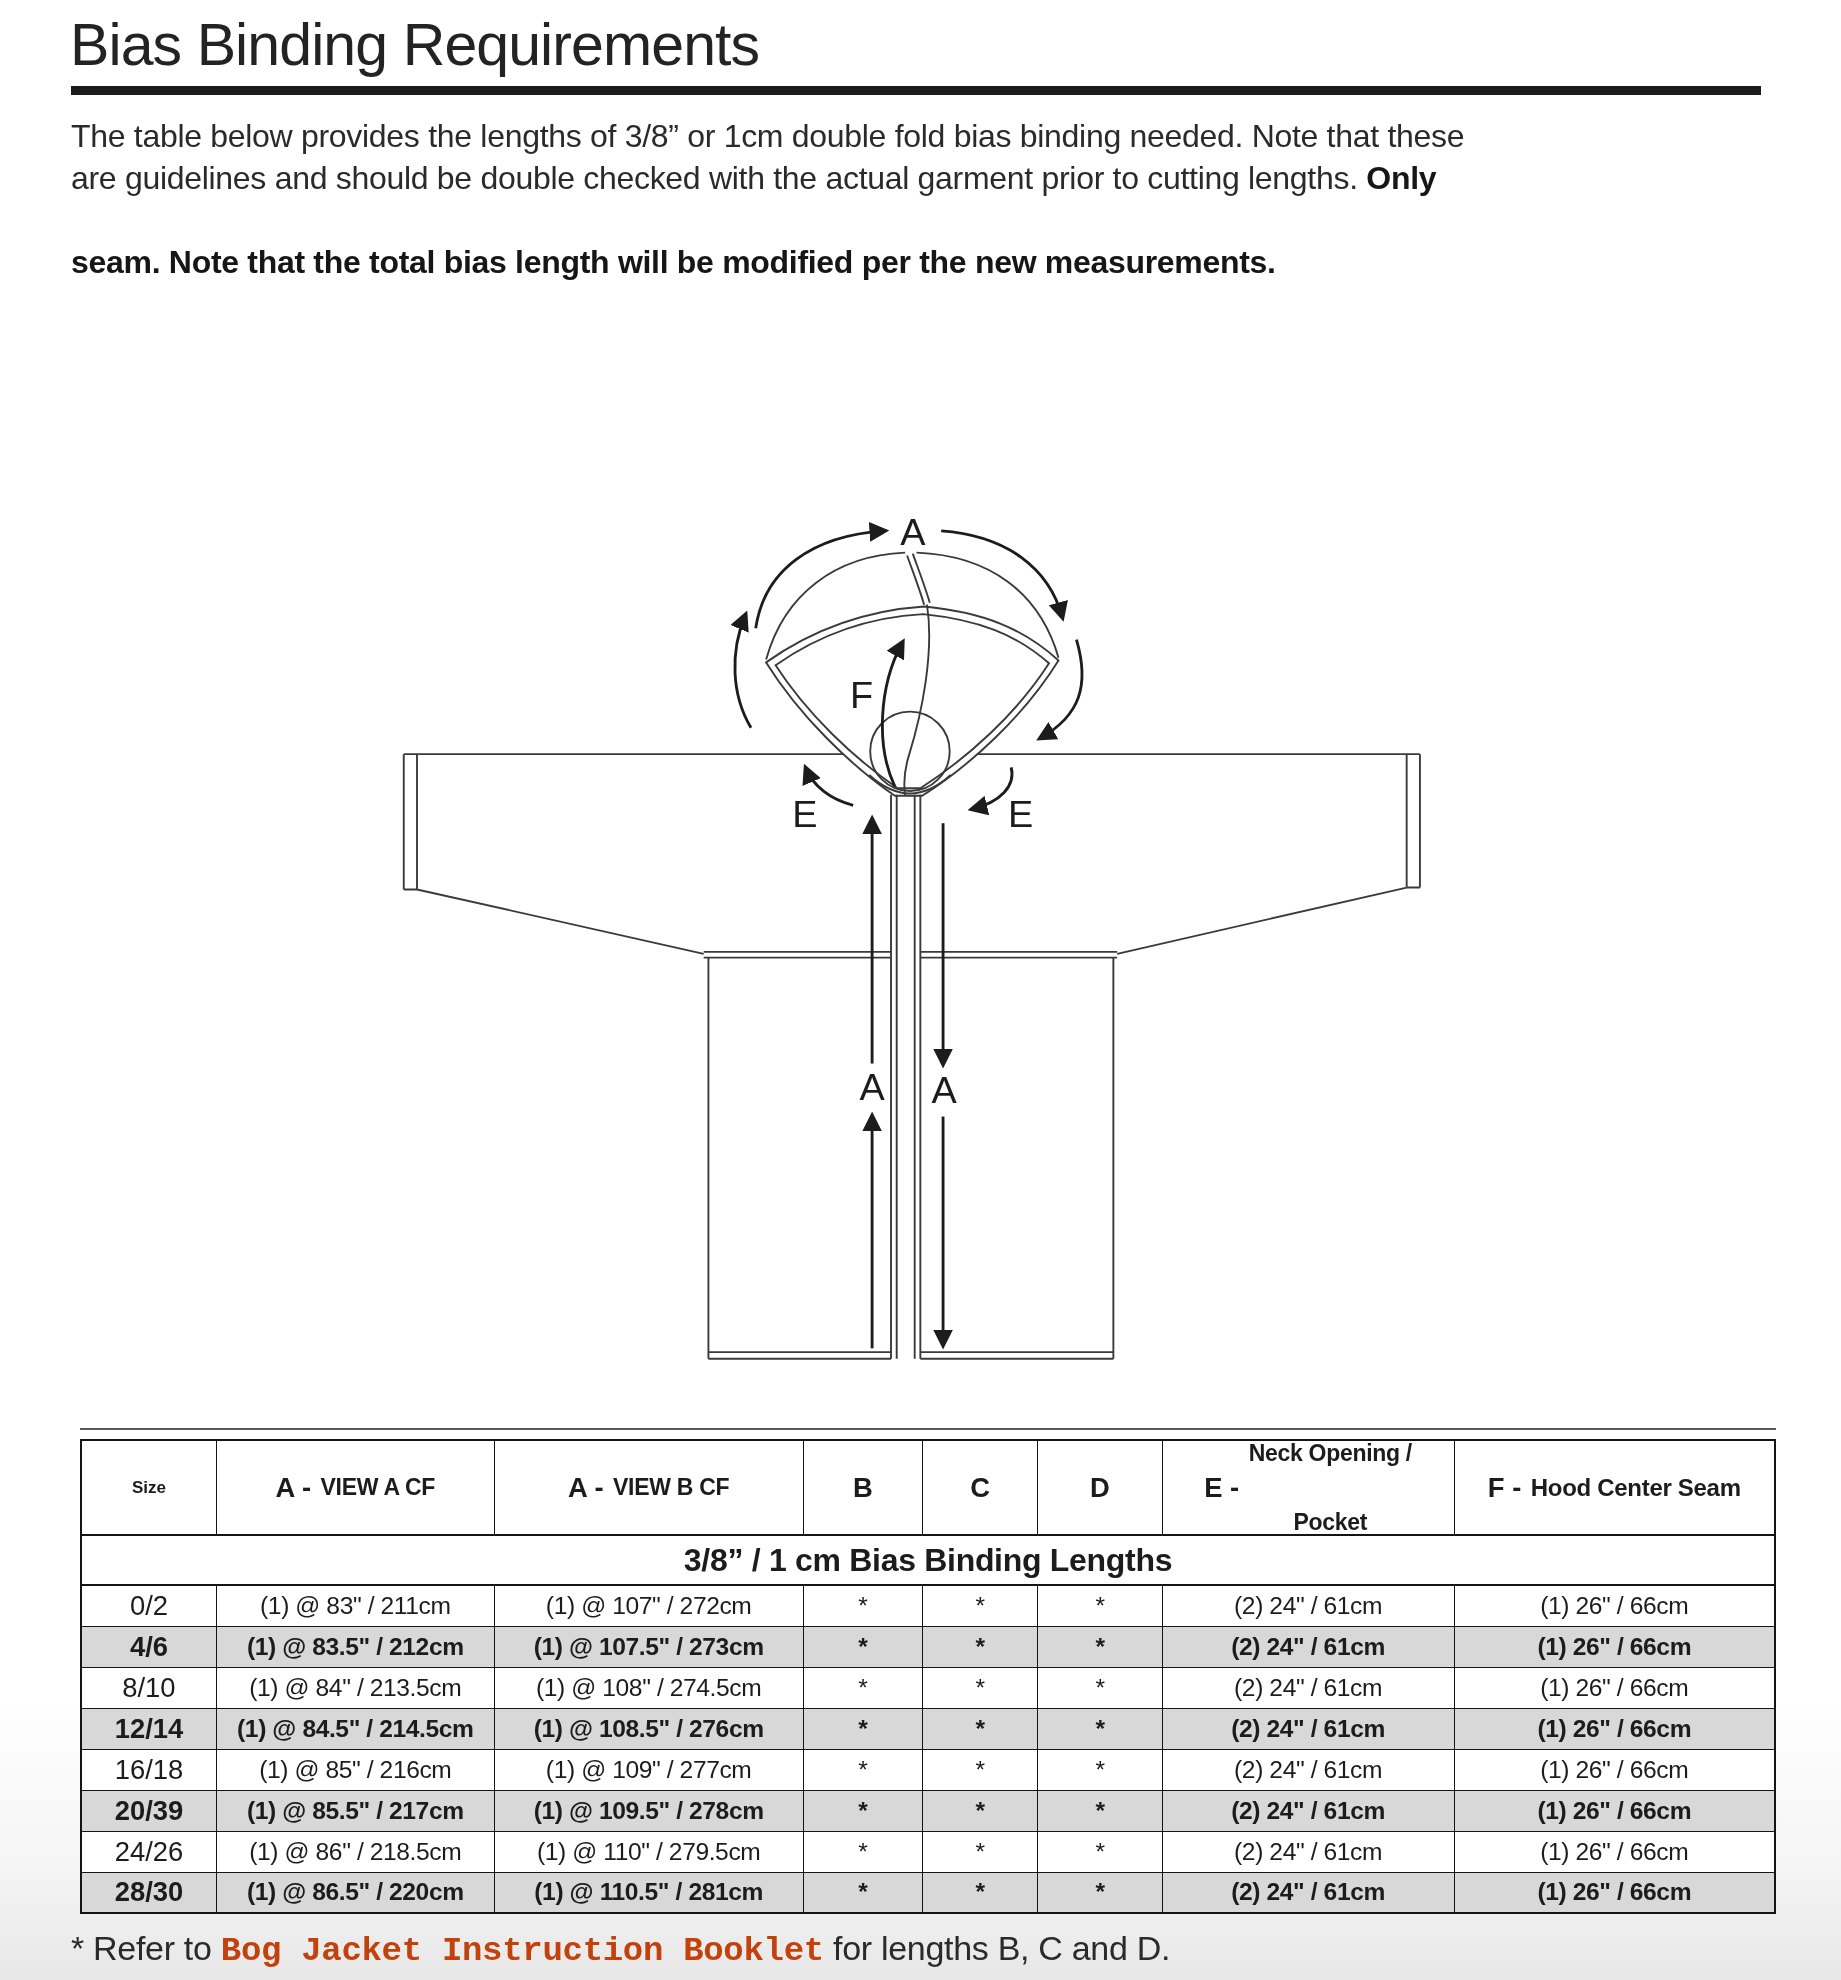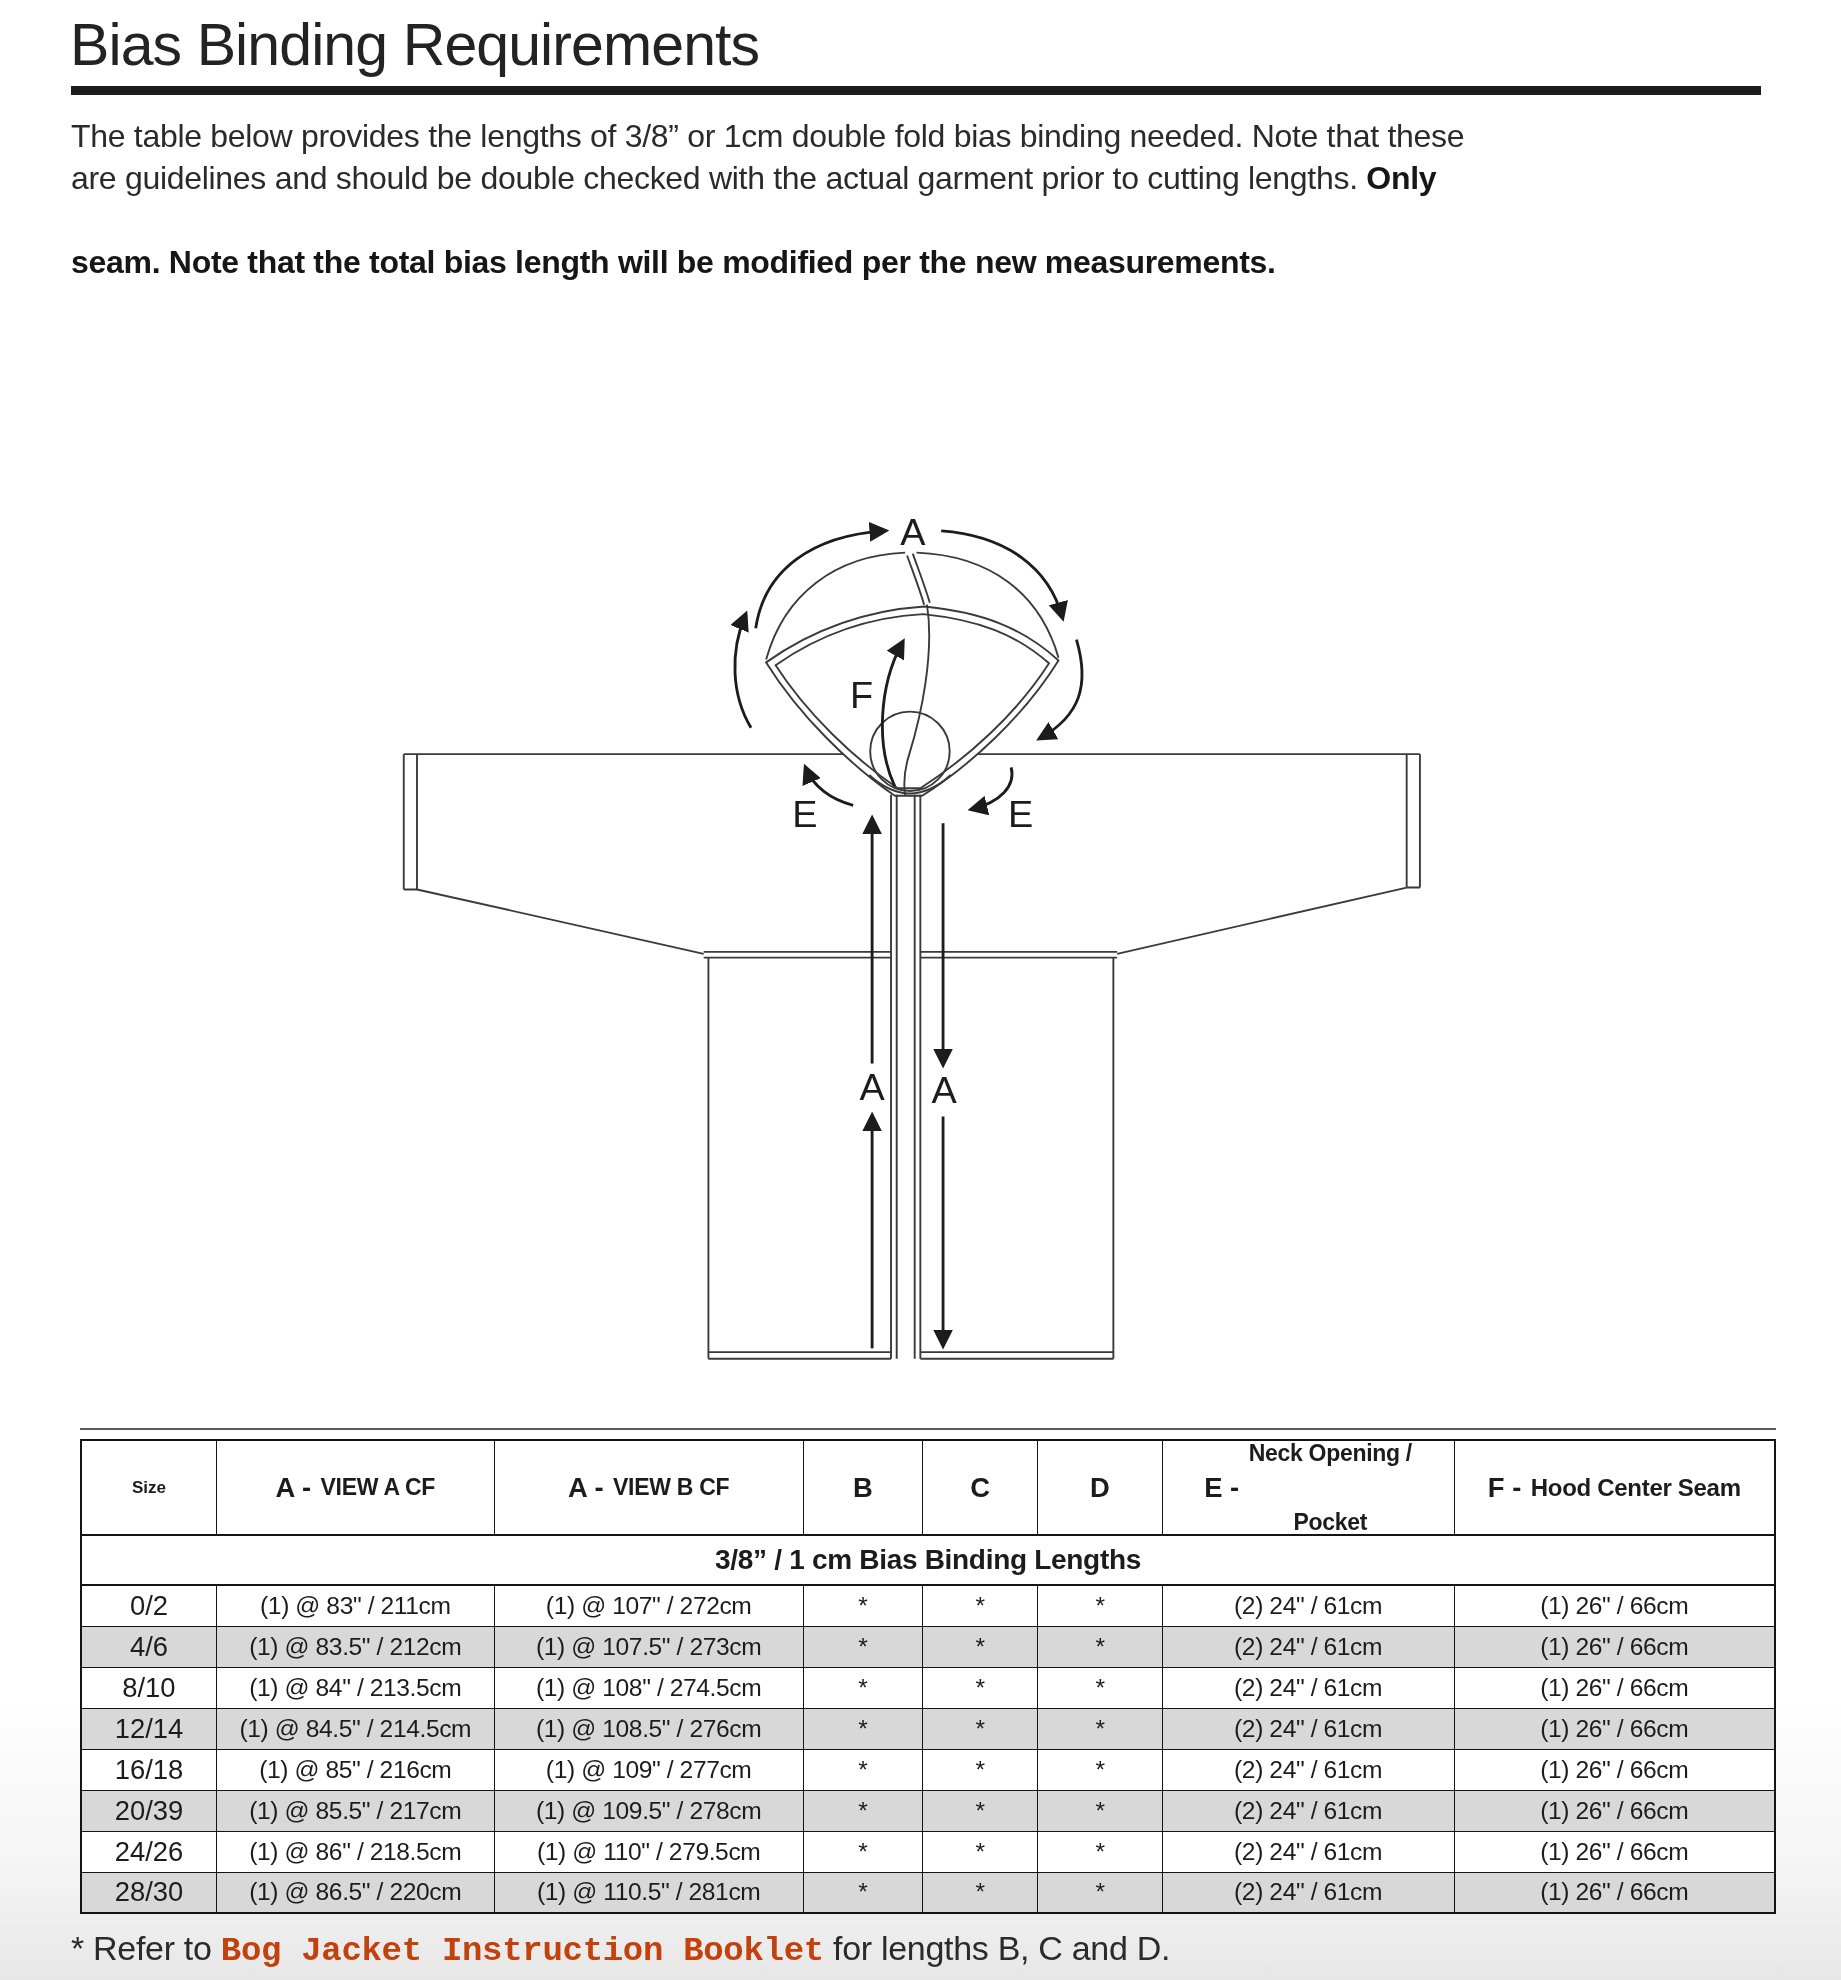--- a/index.html
+++ b/index.html
@@ -20,27 +20,27 @@
   .diagram { left:379px; top:511px; width:1060px; height:861px; }
   .diagram text { font-family:"Liberation Sans", sans-serif; font-size:40px; fill:#1c1c1c; }
 
   
   .table-topline { left:80px; top:1428px; width:1696px; height:1.9px; background:#5a5a5a; }
   .bias-table { left:80px; top:1439px; width:1696px; border-collapse:collapse; table-layout:fixed;
                 background:#ffffff; }
   .bias-table td, .bias-table th { border:1.9px solid #141414; color:#1c1c1c;
                 overflow:hidden; white-space:nowrap; }
   .bias-table .t-title { border:2.8px solid #141414; border-bottom:2.8px solid #141414;
-                height:50px; font-size:28px; font-weight:bold; text-align:center; letter-spacing:-0.3px; }
+                height:50px; font-size:32px; font-weight:bold; text-align:center; letter-spacing:-0.3px; }
   .bias-table thead th { height:62px; border-bottom:2.8px solid #141414; border-top:2.8px solid #141414;
                 font-weight:bold; text-align:center; vertical-align:middle; }
   .bias-table tbody td { height:41px; font-size:24.6px; text-align:center; vertical-align:middle;
                 letter-spacing:-0.4px; }
   .bias-table tbody td.size-cell { font-size:27.4px; letter-spacing:0; }
-  .bias-table tbody tr.alt { background:#d8d8d8; }
+  .bias-table tbody tr.alt { background:#d8d8d8;font-weight:bold; }
   th .hd-simple { font-size:27.4px; }
   th .hd-size { font-size:17px;margin-top:13px; }
   th .hd-combo { display:flex; align-items:center; justify-content:center; gap:9.5px; }
   th .hd-prefix { font-size:27.4px; }
   th .hd-label { font-size:23px; letter-spacing:-0.3px; }
   th .hd-stack { display:flex; flex-direction:column; align-items:center; line-height:24.6px;gap:44px; }
   th .hd-stack span { font-size:23px; letter-spacing:-0.3px; }
   .bias-table { border:2.8px solid #141414; }
 
   

